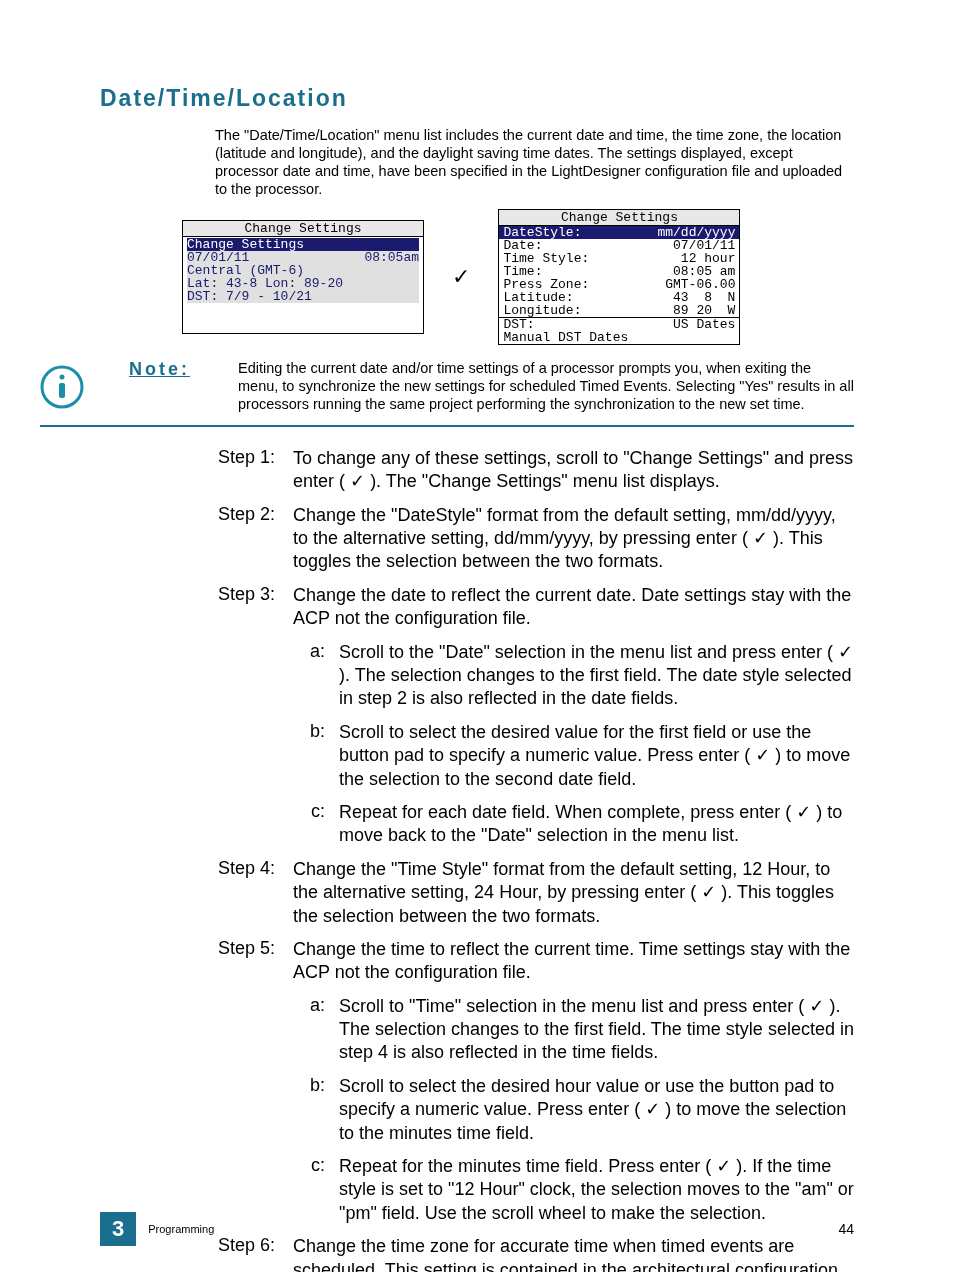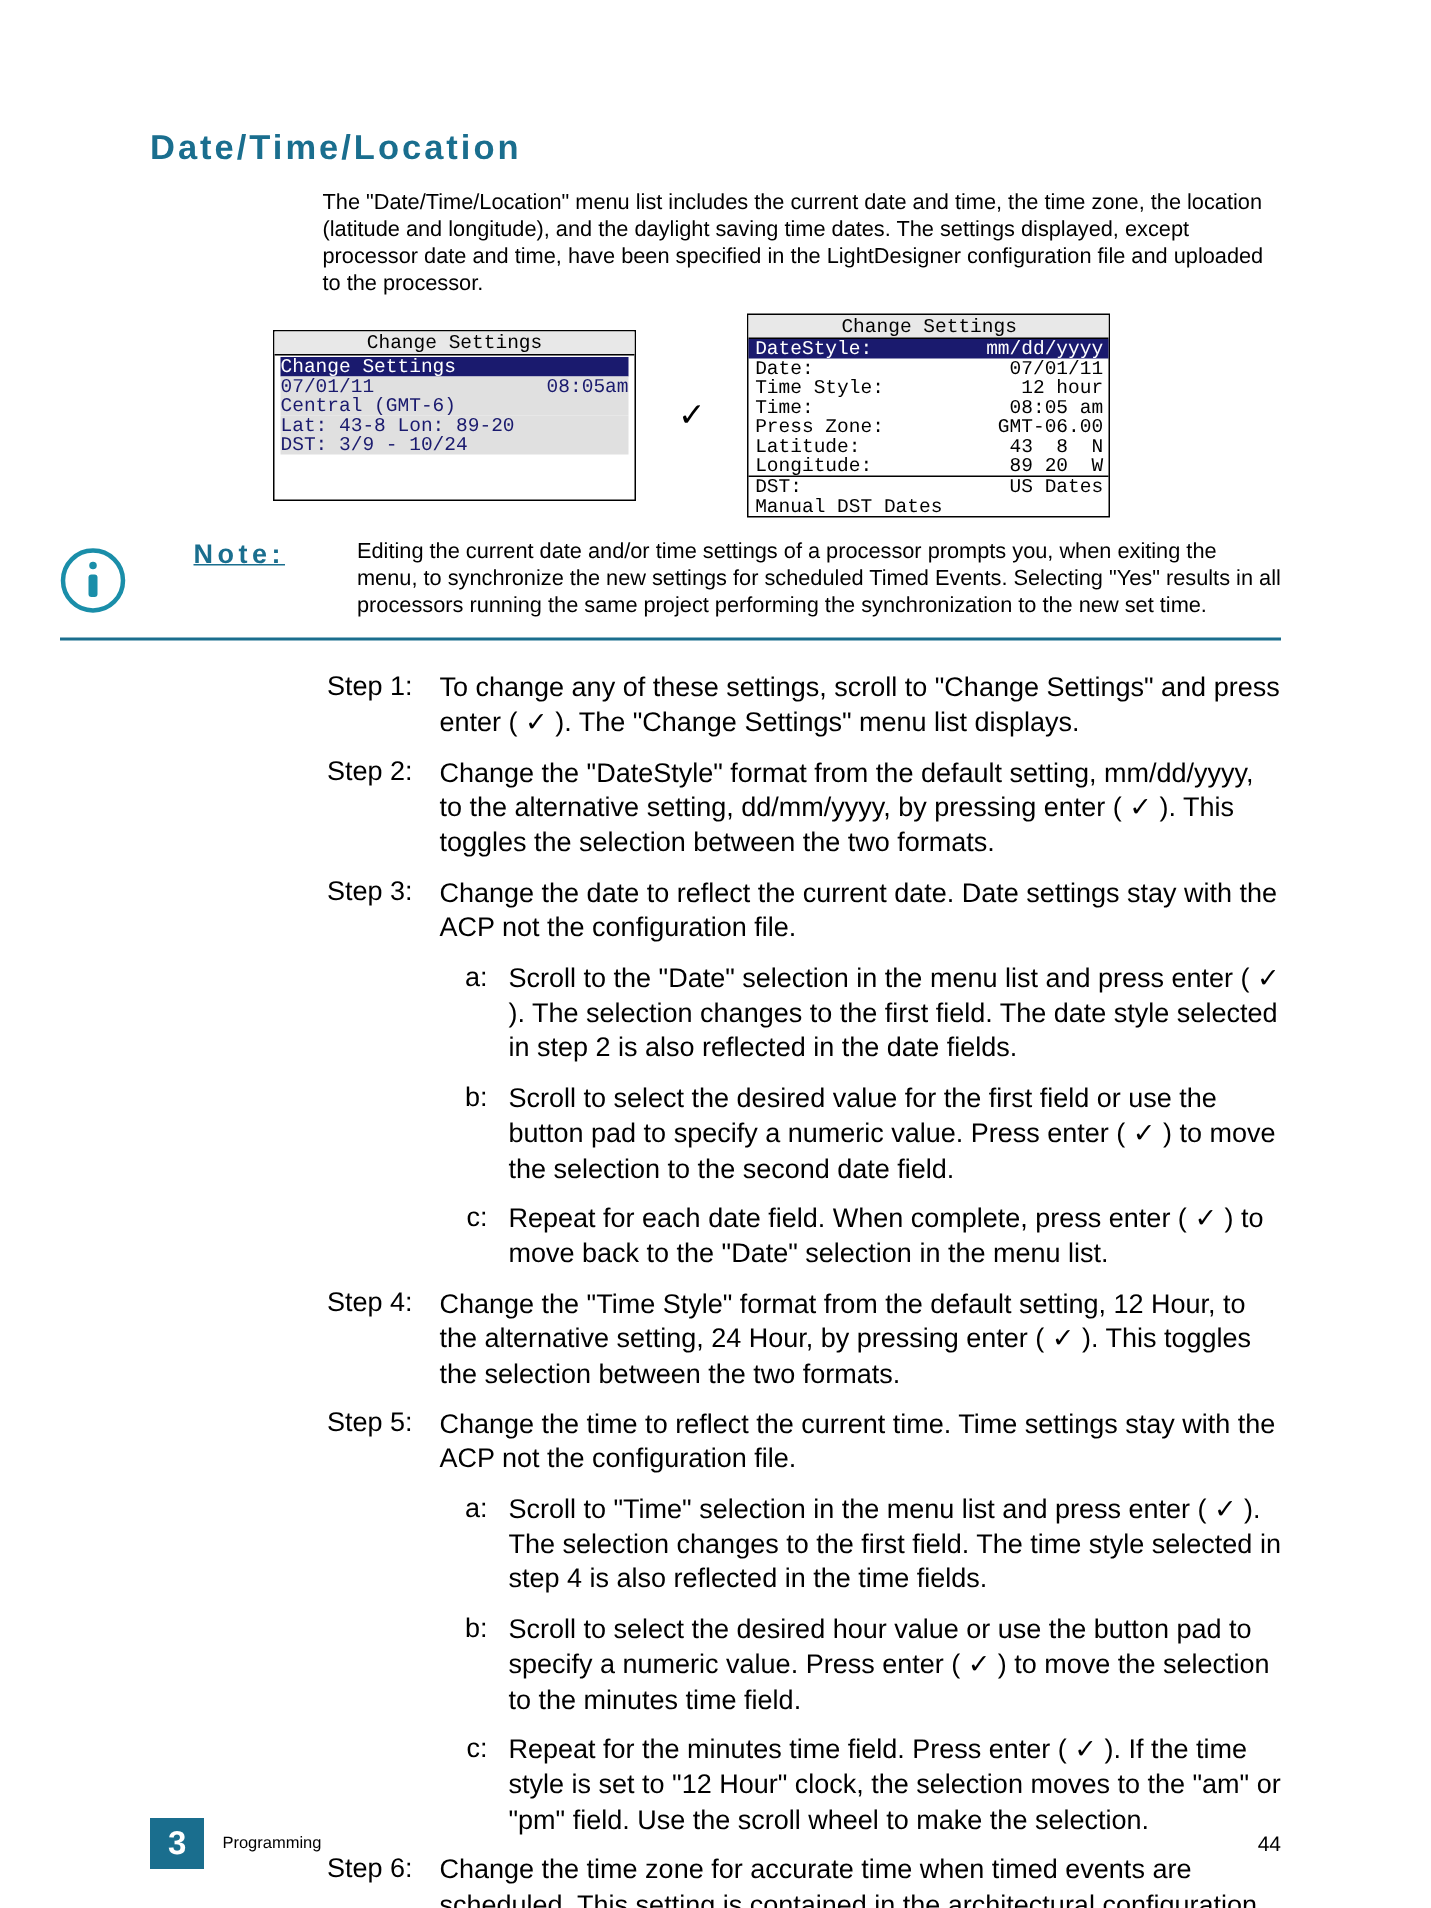--- a/index.html
+++ b/index.html
@@ -163,21 +163,21 @@
   <div class="intro">The "Date/Time/Location" menu list includes the current date and time, the time zone, the location (latitude and longitude), and the daylight saving time dates. The settings displayed, except processor date and time, have been specified in the LightDesigner configuration file and uploaded to the processor.</div>
 
   <div class="screens">
     <div class="screen">
       <div class="screen-title">Change Settings</div>
       <div class="screen-body">
         <div class="scr-row inverted"><span>Change Settings</span></div>
         <div class="scr-row hl"><span>07/01/11</span><span>08:05am</span></div>
         <div class="scr-row hl"><span>Central (GMT-6)</span></div>
         <div class="scr-row hl"><span>Lat: 43-8 Lon: 89-20</span></div>
-        <div class="scr-row hl"><span>DST: 3/9 - 10/24</span></div>
+        <div class="scr-row hl"><span>DST: 7/9 - 10/21</span></div>
         <div class="scr-row">&nbsp;</div>
         <div class="scr-row">&nbsp;</div>
       </div>
     </div>
 
     <div class="arrow">✓</div>
 
     <div class="screen screen2">
       <div class="screen-title">Change Settings</div>
       <div class="screen-body">

